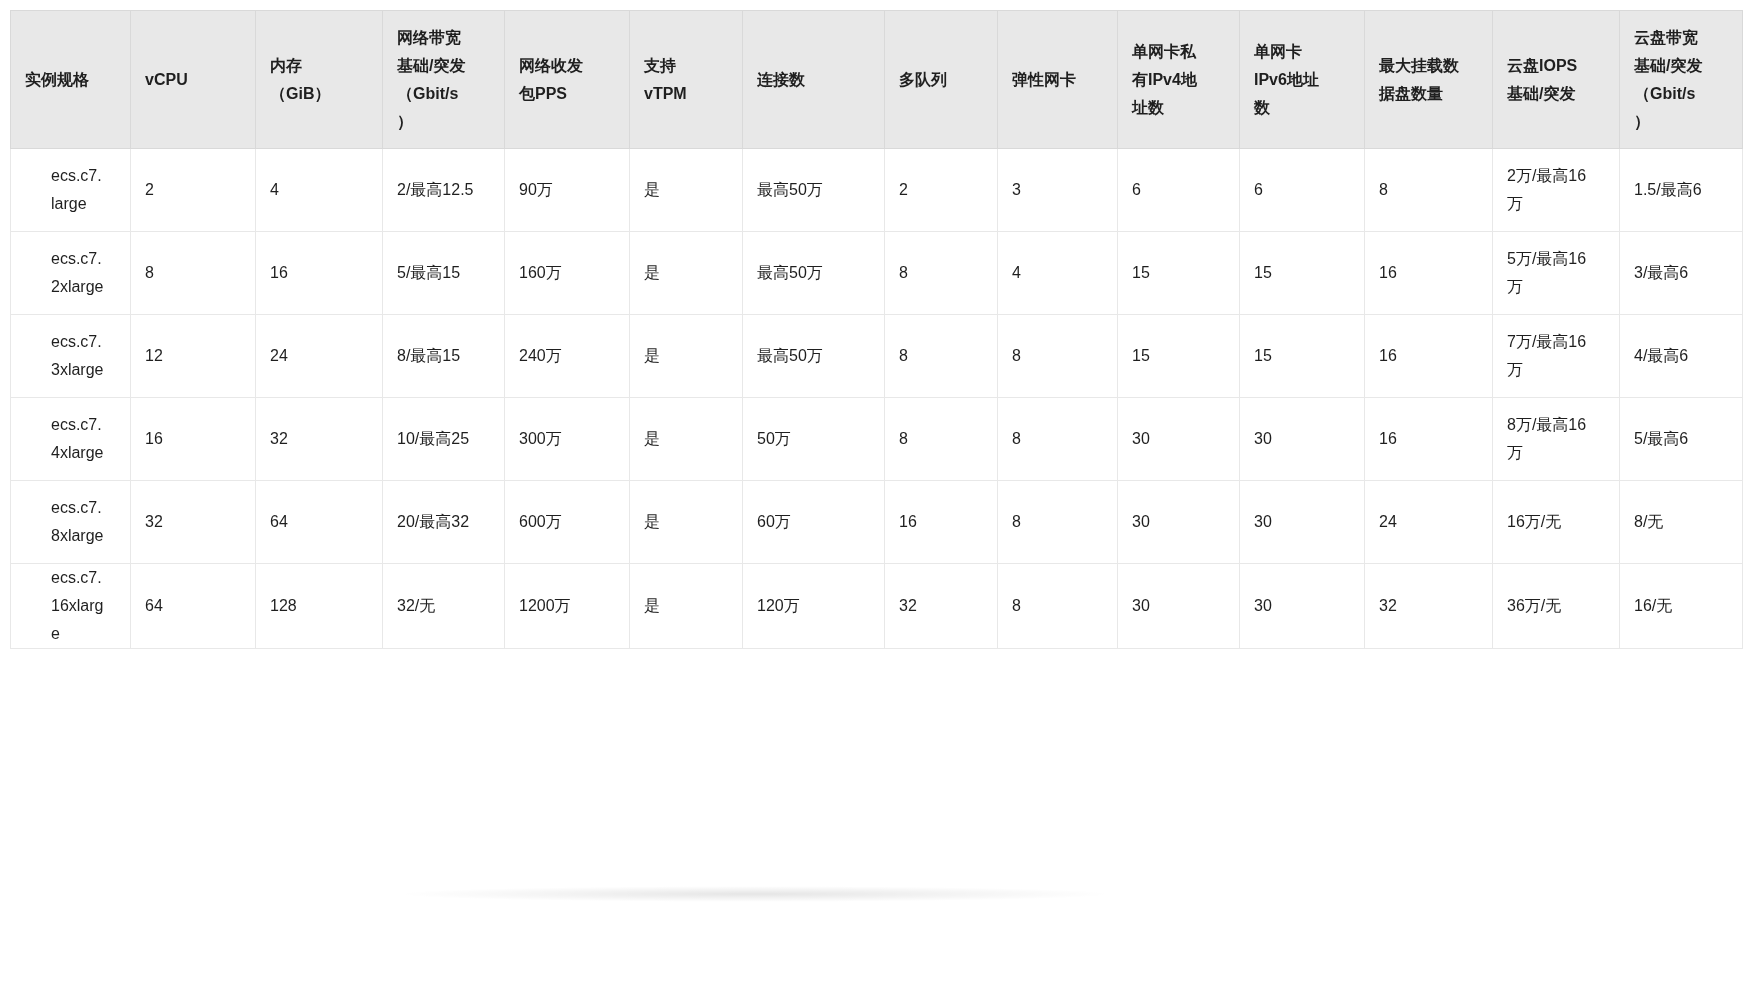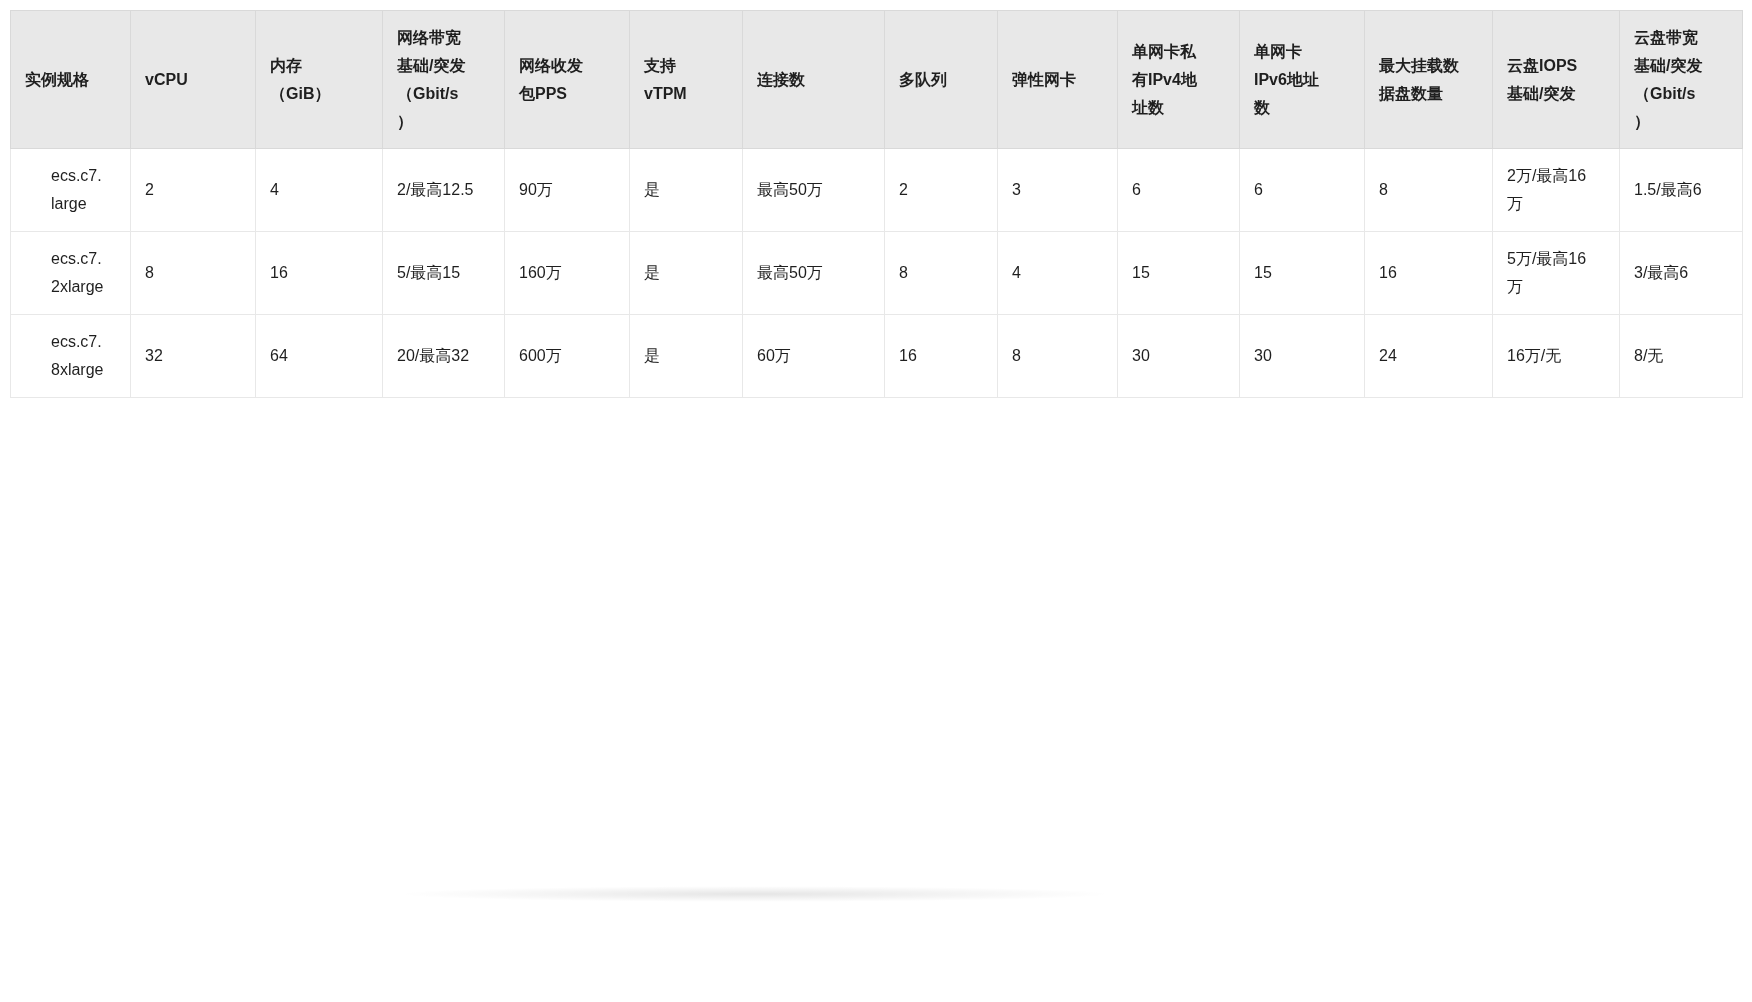--- a/index.html
+++ b/index.html
@@ -133,31 +133,79 @@
           <td>最高50万</td>
           <td>8</td>
           <td>4</td>
           <td>15</td>
           <td>15</td>
           <td>16</td>
           <td>5万/最高16万</td>
           <td>3/最高6</td>
         </tr>
         <tr>
+          <td class="spec-cell">ecs.c7.3xlarge</td>
+          <td>12</td>
+          <td>24</td>
+          <td>8/最高15</td>
+          <td>240万</td>
+          <td>是</td>
+          <td>最高50万</td>
+          <td>8</td>
+          <td>8</td>
+          <td>15</td>
+          <td>15</td>
+          <td>16</td>
+          <td>7万/最高16万</td>
+          <td>4/最高6</td>
+        </tr>
+        <tr>
+          <td class="spec-cell">ecs.c7.4xlarge</td>
+          <td>16</td>
+          <td>32</td>
+          <td>10/最高25</td>
+          <td>300万</td>
+          <td>是</td>
+          <td>50万</td>
+          <td>8</td>
+          <td>8</td>
+          <td>30</td>
+          <td>30</td>
+          <td>16</td>
+          <td>8万/最高16万</td>
+          <td>5/最高6</td>
+        </tr>
+        <tr>
           <td class="spec-cell">ecs.c7.8xlarge</td>
           <td>32</td>
           <td>64</td>
           <td>20/最高32</td>
           <td>600万</td>
           <td>是</td>
           <td>60万</td>
           <td>16</td>
           <td>8</td>
           <td>30</td>
           <td>30</td>
           <td>24</td>
           <td>16万/无</td>
           <td>8/无</td>
+        </tr>
+        <tr>
+          <td class="spec-cell">ecs.c7.16xlarge</td>
+          <td>64</td>
+          <td>128</td>
+          <td>32/无</td>
+          <td>1200万</td>
+          <td>是</td>
+          <td>120万</td>
+          <td>32</td>
+          <td>8</td>
+          <td>30</td>
+          <td>30</td>
+          <td>32</td>
+          <td>36万/无</td>
+          <td>16/无</td>
         </tr>
       </tbody>
   </table>
   <div class="bottom-shadow"></div>
 </div>
 
 </body></html>

